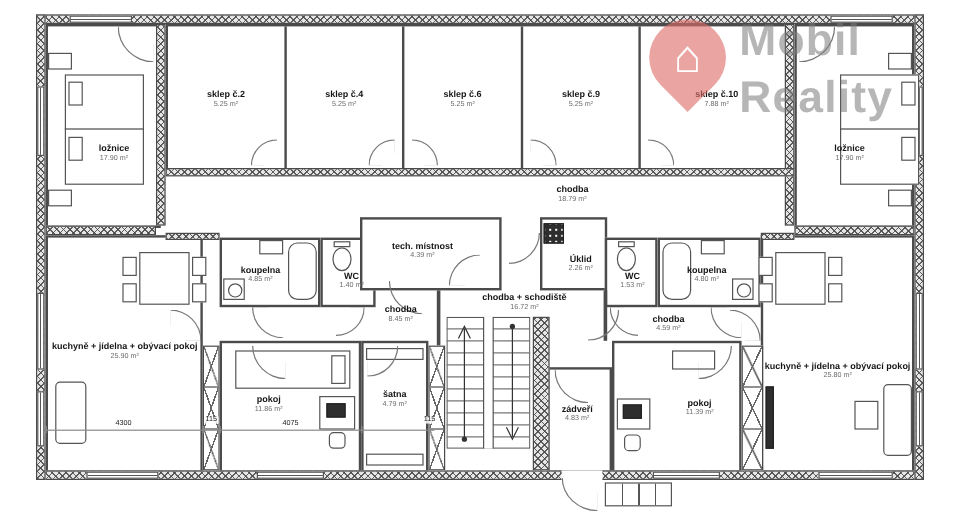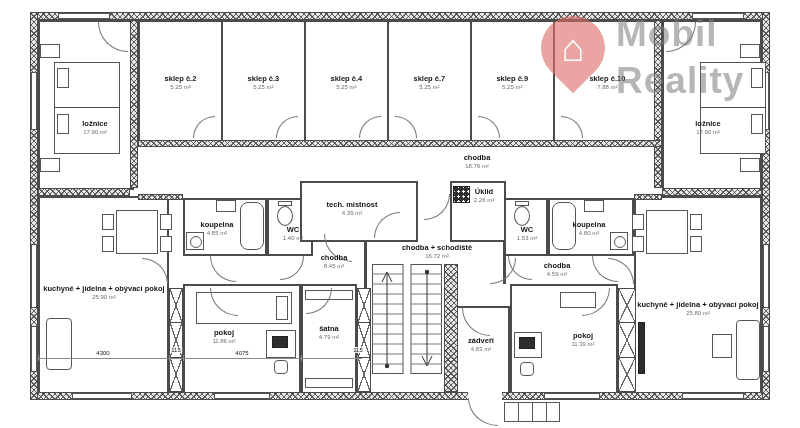--- a/index.html
+++ b/index.html
@@ -88,35 +88,28 @@
   <div class="cellars">
     <div class="cell">
       <div class="lbl cl">
         <div class="nm">sklep č.2</div>
         <div class="ar">5.25 m²</div>
         </div>
       <div class="arc arc-tl" style="right:6px;bottom:2px;width:22px;height:22px;"></div>
     </div>
     <div class="cell">
       <div class="lbl cl">
-        <div class="nm">sklep č.3</div>
-        <div class="ar">5.25 m²</div>
-        </div>
-      <div class="arc arc-tl" style="right:6px;bottom:2px;width:22px;height:22px;"></div>
-    </div>
-    <div class="cell">
-      <div class="lbl cl">
         <div class="nm">sklep č.4</div>
         <div class="ar">5.25 m²</div>
         </div>
       <div class="arc arc-tl" style="right:6px;bottom:2px;width:22px;height:22px;"></div>
     </div>
     <div class="cell">
       <div class="lbl cl">
-        <div class="nm">sklep č.7</div>
+        <div class="nm">sklep č.6</div>
         <div class="ar">5.25 m²</div>
         </div>
       <div class="arc arc-tr" style="left:6px;bottom:2px;width:22px;height:22px;"></div>
     </div>
     <div class="cell">
       <div class="lbl cl">
         <div class="nm">sklep č.9</div>
         <div class="ar">5.25 m²</div>
         </div>
       <div class="arc arc-tr" style="left:6px;bottom:2px;width:22px;height:22px;"></div>
@@ -299,21 +292,21 @@
     <div class="ar">17.90 m²</div>
     </div>
   <div class="lbl" style="left:477px;top:162px;">
     <div class="nm">chodba</div>
     <div class="ar">18.79 m²</div>
     </div>
   <div class="lbl" style="left:352px;top:209px;">
     <div class="nm">tech. místnost</div>
     <div class="ar">4.39 m²</div>
     </div>
-  <div class="lbl" style="left:484px;top:196px;">
+  <div class="lbl" style="left:484px;top:220px;">
     <div class="nm">Úklid</div>
     <div class="ar">2.26 m²</div>
     </div>
   <div class="lbl" style="left:217px;top:229px;">
     <div class="nm">koupelna</div>
     <div class="ar">4.85 m²</div>
     </div>
   <div class="lbl" style="left:293px;top:234px;">
     <div class="nm">WC</div>
     <div class="ar">1.40 m²</div>

